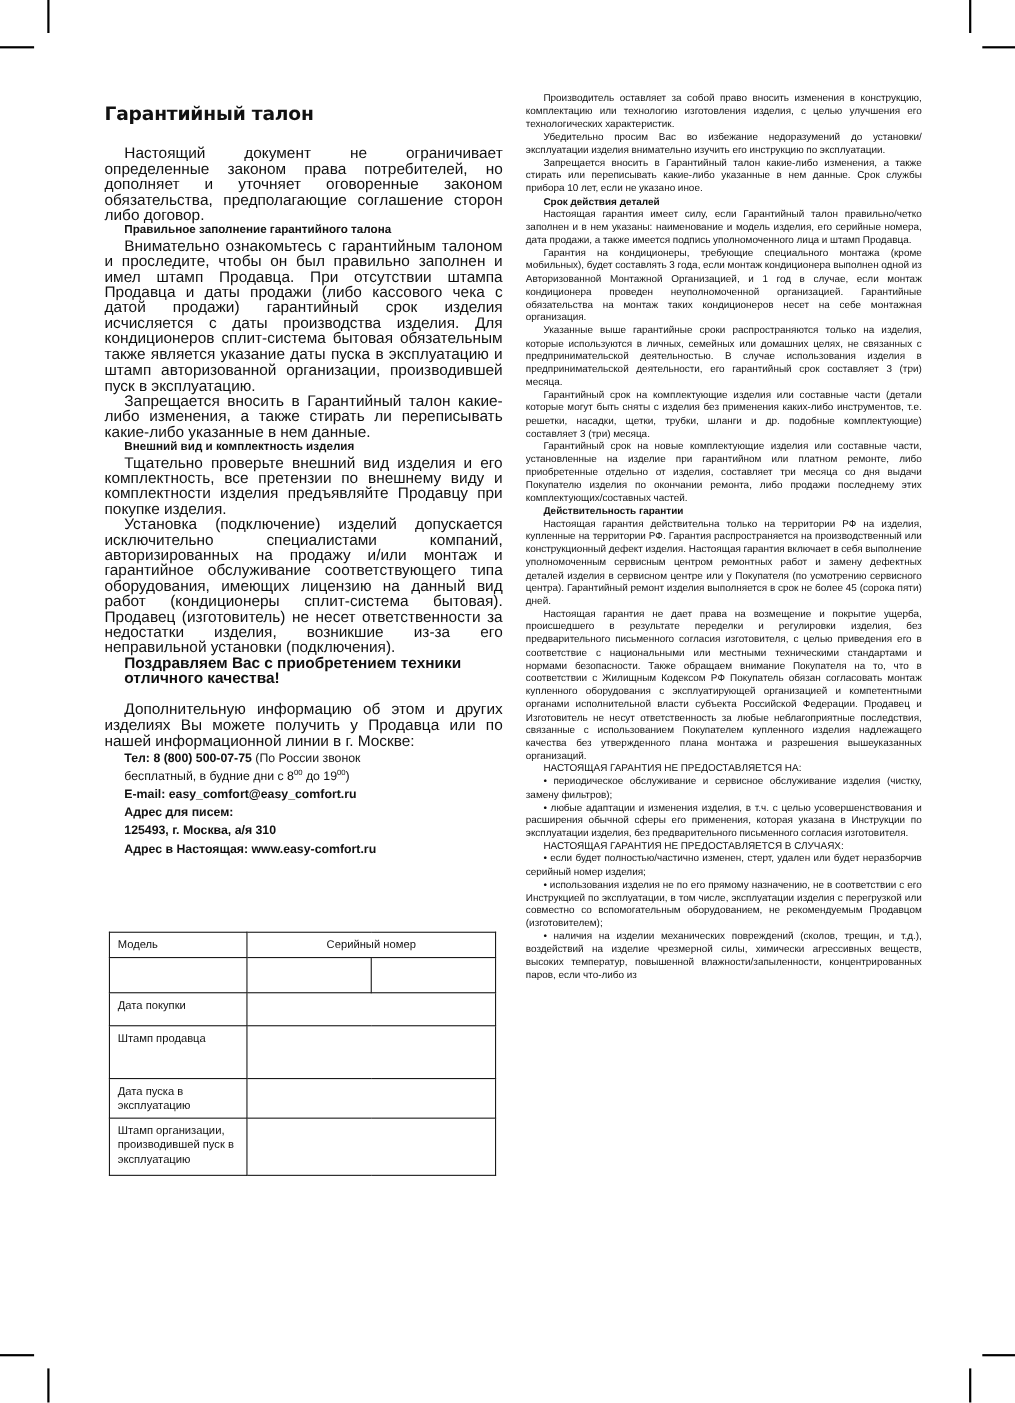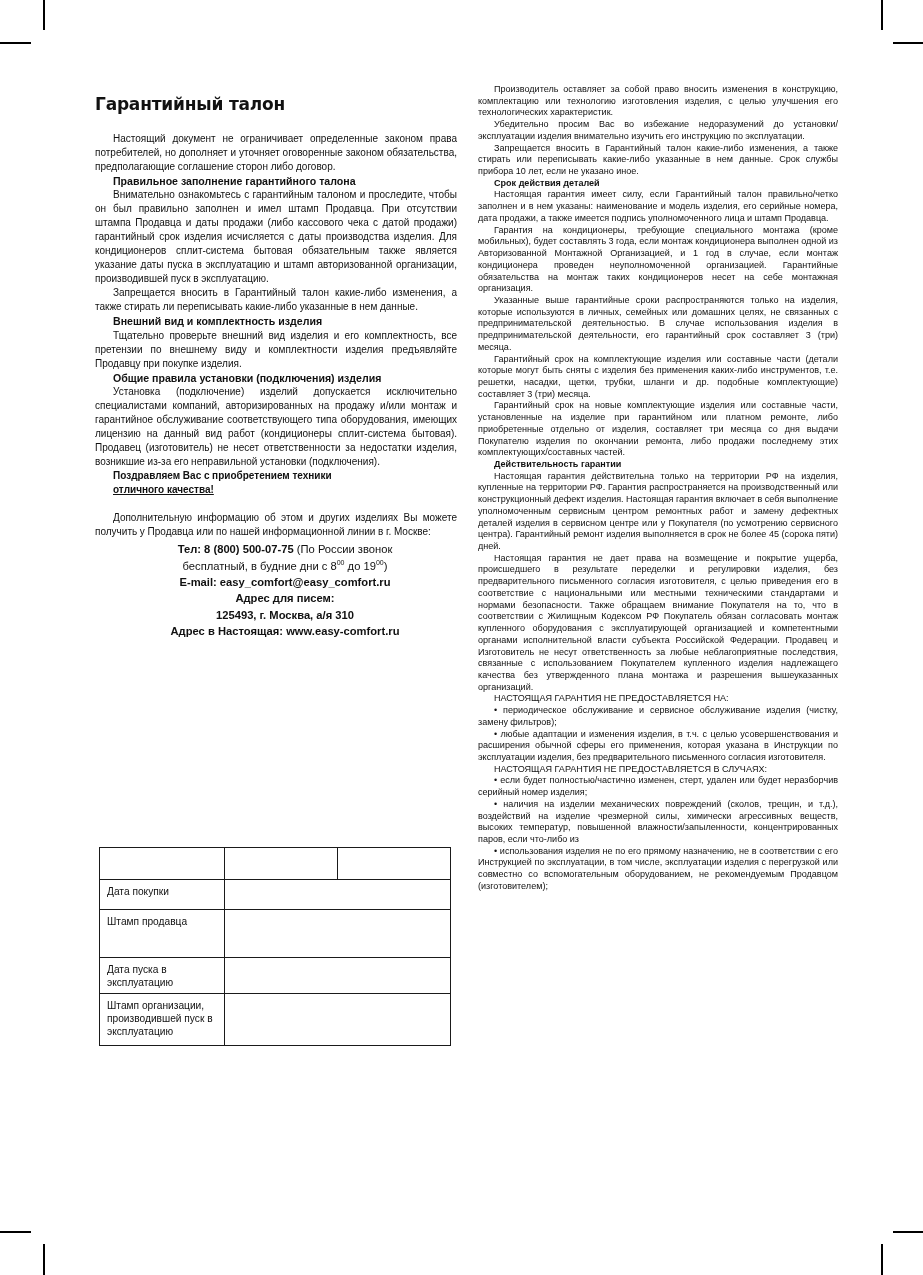--- a/index.html
+++ b/index.html
@@ -58,21 +58,21 @@
   
   .col-left .h1 {
     font-size: 17px;
     font-weight: bold;
     letter-spacing: -0.2px;
     margin: 0 0 18px 0;
     line-height: 1.05;
     font-family: "DejaVu Sans", "Liberation Sans", sans-serif;
   }
   .col-left p {
-    font-size: 10px;
+    font-size: 14px;
     line-height: 14.05px;
     text-align: justify;
     margin: 0;
     text-indent: 18px;
     word-spacing: -0.1px;
   }
   .col-left h3 {
     font-size: 10.6px;
     line-height: 14.05px;
     font-weight: bold;
@@ -90,21 +90,20 @@
     text-indent: 0;
   }
   .contacts-lead {
     margin-top: 14px !important;
   }
   .contact-block {
     margin-top: 2px;
     padding-left: 18px;
     font-size: 11.2px;
     line-height: 16.4px;
-    text-align: center;
   }
   .contact-line { white-space: nowrap; }
   .contact-line b { font-weight: bold; }
   .contact-line sup {
     font-size: 7px;
     vertical-align: super;
     line-height: 0;
   }
 
   
@@ -181,40 +180,43 @@
 
     <p>Настоящий документ не ограничивает определенные законом права потребителей, но дополняет и уточняет оговоренные законом обязательства, предполагающие соглашение сторон либо договор.</p>
 
     <h3>Правильное заполнение гарантийного талона</h3>
     <p>Внимательно ознакомьтесь с гарантийным талоном и проследите, чтобы он был правильно заполнен и имел штамп Продавца. При отсутствии штампа Продавца и даты продажи (либо кассового чека с датой продажи) гарантийный срок изделия исчисляется с даты производства изделия. Для кондиционеров сплит-система бытовая обязательным также является указание даты пуска в эксплуатацию и штамп авторизованной организации, производившей пуск в эксплуатацию.</p>
     <p>Запрещается вносить в Гарантийный талон какие-либо изменения, а также стирать ли переписывать какие-либо указанные в нем данные.</p>
 
     <h3>Внешний вид и комплектность изделия</h3>
     <p>Тщательно проверьте внешний вид изделия и его комплектность, все претензии по внешнему виду и комплектности изделия предъявляйте Продавцу при покупке изделия.</p>
 
-    <h3>Общие правила установки (подключения) изделия</h3>
     <p>Установка (подключение) изделий допускается исключительно специалистами компаний, авторизированных на продажу и/или монтаж и гарантийное обслуживание соответствующего типа оборудования, имеющих лицензию на данный вид работ (кондиционеры сплит-система бытовая). Продавец (изготовитель) не несет ответственности за недостатки изделия, возникшие из-за его неправильной установки (подключения).</p>
 
     <p class="congrats">Поздравляем Вас с приобретением техники</p>
-    <p class="congrats" style="margin-top:0;text-decoration:underline;">отличного качества!</p>
+    <p class="congrats" style="margin-top:0;">отличного качества!</p>
 
     <p class="contacts-lead">Дополнительную информацию об этом и других изделиях Вы можете получить у Продавца или по нашей информационной линии в г. Москве:</p>
 
     <div class="contact-block">
       <div class="contact-line"><b>Тел: 8 (800) 500-07-75</b><span> (По России звонок</span></div>
       <div class="contact-line"><span>бесплатный, в будние дни с 8</span><sup>00</sup><span> до 19</span><sup>00</sup><span>)</span></div>
       <div class="contact-line"><b>E-mail: easy_comfort@easy_comfort.ru</b></div>
       <div class="contact-line"><b>Адрес для писем:</b></div>
       <div class="contact-line"><b>125493, г. Москва, а/я 310</b></div>
       <div class="contact-line"><b>Адрес в Настоящая: www.easy-comfort.ru</b></div>
     </div>
   </div>
 
   <table class="form-table">
     <tbody>
+        <tr class="row-h-1">
+      <td class="cell-label">Модель</td>
+      <td class="center" colspan="2">Серийный номер</td>
+    </tr>
     <tr class="row-h-2">
       <td class="cell-label"></td>
       <td></td>
       <td></td>
     </tr>
     <tr class="row-h-3">
       <td class="cell-label">Дата покупки</td>
       <td colspan="2"></td>
     </tr>
     <tr class="row-h-4">
@@ -247,17 +249,17 @@
     <h3>Действительность гарантии</h3>
     <p>Настоящая гарантия действительна только на территории РФ на изделия, купленные на территории РФ. Гарантия распространяется на производственный или конструкционный дефект изделия. Настоящая гарантия включает в себя выполнение уполномоченным сервисным центром ремонтных работ и замену дефектных деталей изделия в сервисном центре или у Покупателя (по усмотрению сервисного центра). Гарантийный ремонт изделия выполняется в срок не более 45 (сорока пяти) дней.</p>
     <p>Настоящая гарантия не дает права  на возмещение и покрытие ущерба, происшедшего в результате переделки и регулировки изделия, без предварительного письменного согласия изготовителя, с целью приведения его в соответствие  с национальными  или местными техническими  стандартами и нормами  безопасности. Также обращаем внимание Покупателя на то, что в соответствии с Жилищным Кодексом РФ Покупатель обязан согласовать монтаж купленного оборудования с эксплуатирующей организацией и компетентными органами исполнительной власти субъекта Российской Федерации. Продавец и Изготовитель не несут ответственность за любые неблагоприятные последствия, связанные с использованием Покупателем купленного изделия надлежащего качества без утвержденного плана монтажа и разрешения вышеуказанных организаций.</p>
 
     <p class="caps">НАСТОЯЩАЯ ГАРАНТИЯ НЕ ПРЕДОСТАВЛЯЕТСЯ НА:</p>
     <p class="bullet">• периодическое обслуживание и сервисное обслуживание изделия (чистку, замену фильтров);</p>
     <p class="bullet">• любые адаптации и изменения изделия, в т.ч. с целью усовершенствования и расширения обычной сферы его применения, которая  указана в Инструкции по эксплуатации изделия, без предварительного письменного согласия изготовителя.</p>
 
     <p class="caps">НАСТОЯЩАЯ ГАРАНТИЯ НЕ ПРЕДОСТАВЛЯЕТСЯ В СЛУЧАЯХ:</p>
     <p class="bullet">• если будет полностью/частично изменен, стерт, удален или будет неразборчив серийный номер изделия;</p>
+    <p class="bullet">• использования изделия не по его прямому назначению, не в соответствии с его Инструкцией по эксплуатации, в том числе, эксплуатации изделия с перегрузкой или совместно со вспомогательным оборудованием, не рекомендуемым Продавцом (изготовителем);</p>
     <p class="bullet">• наличия на изделии механических повреждений (сколов, трещин, и т.д.), воздействий на изделие чрезмерной силы, химически агрессивных веществ, высоких температур, повышенной влажности/запыленности, концентрированных паров, если что-либо из</p>
-    <p class="bullet">• использования изделия не по его прямому назначению, не в соответствии с его Инструкцией по эксплуатации, в том числе, эксплуатации изделия с перегрузкой или совместно со вспомогательным оборудованием, не рекомендуемым Продавцом (изготовителем);</p>
   </div>
 
 </div>
 
 </body></html>

